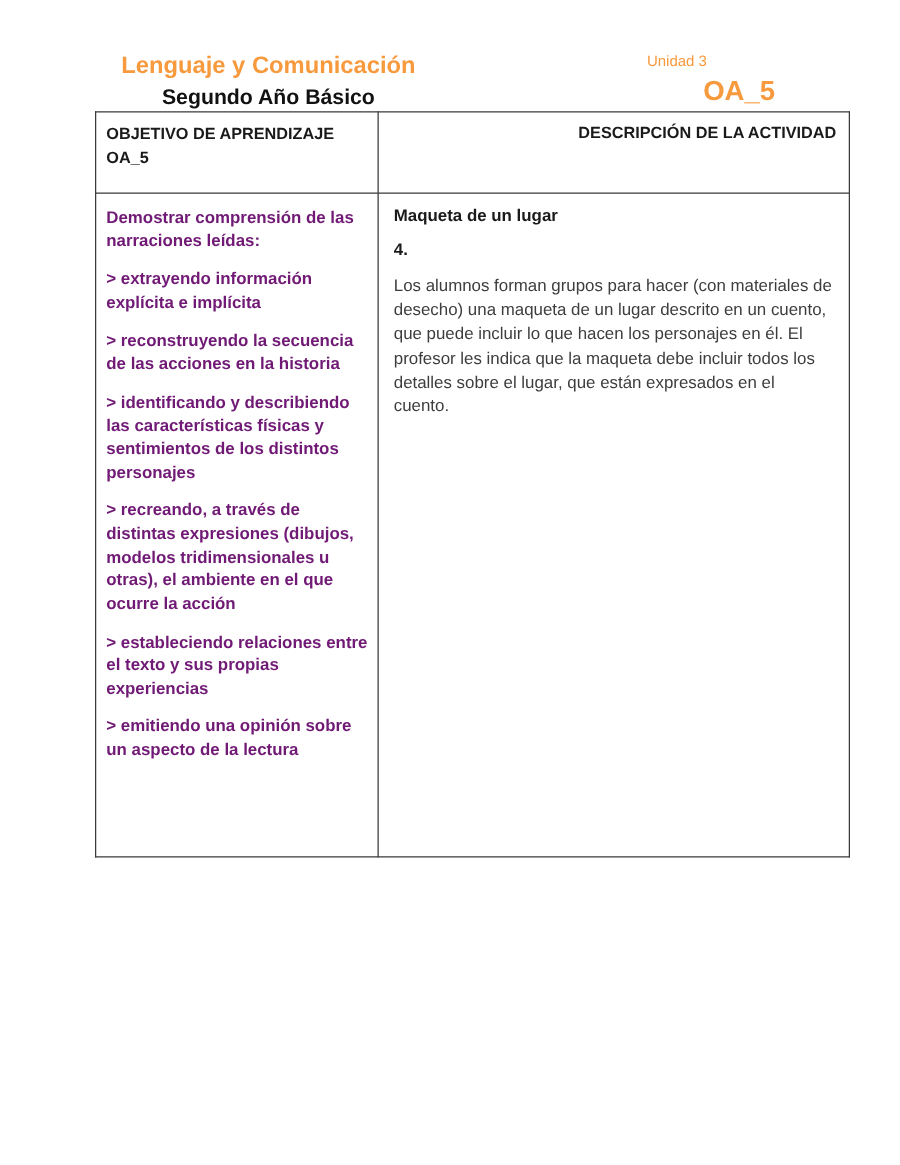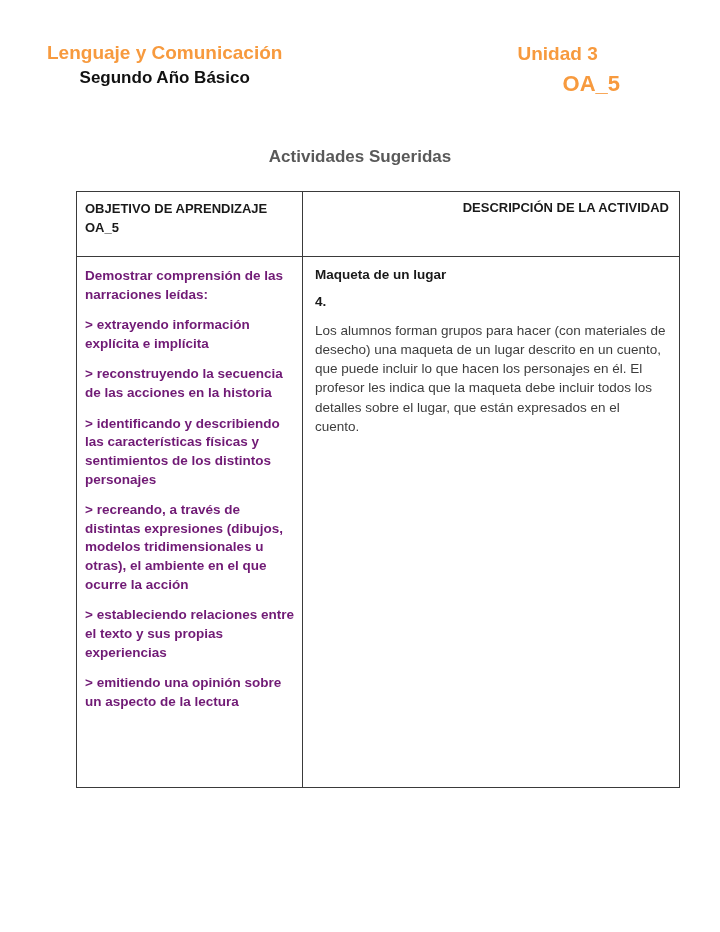--- a/index.html
+++ b/index.html
@@ -10,40 +10,40 @@
     font-family: "Liberation Sans", sans-serif;
     color: #1a1a1a;
     position: relative;
   }
   .page { padding-top: 40px; }
 
   
   .doc-header {
     display: flex;
     justify-content: space-between;
-    padding: 0 100px 0 47px;
+    padding: 0 100px 0 97px;
   }
   .subject {
     color: var(--accent, #F79A3E);
     font-weight: bold;
     font-size: 19px;
     line-height: 1.35;
   }
   .grade {
     color: #111111;
     font-weight: bold;
     font-size: 17px;
     line-height: 1.4;
     text-align: center;
   }
   .header-right { text-align: left; }
   .unit {
     color: var(--accent, #F79A3E);
-    font-weight: bold;
-    font-size: 19px;
+    font-weight: normal;
+    font-size: 12px;
     line-height: 1.5;
   }
   .oa {
     color: var(--accent, #F79A3E);
     font-weight: bold;
     font-size: 22px;
     padding-left: 45px;
     line-height: 1.4;
   }
 
@@ -118,21 +118,20 @@
     <div class="header-left">
       <div class="subject">Lenguaje y Comunicación</div>
       <div class="grade">Segundo Año Básico</div>
     </div>
     <div class="header-right">
       <div class="unit">Unidad 3</div>
       <div class="oa">OA_5</div>
     </div>
   </div>
 
-  <h2 class="page-title">Actividades Sugeridas</h2>
 
   <table class="activities-table">
     <thead>
       <tr>
         <th class="col-obj">OBJETIVO DE APRENDIZAJE OA_5</th>
         <th class="col-desc">DESCRIPCIÓN DE LA ACTIVIDAD</th>
       </tr>
     </thead>
     <tbody>
       <tr>

